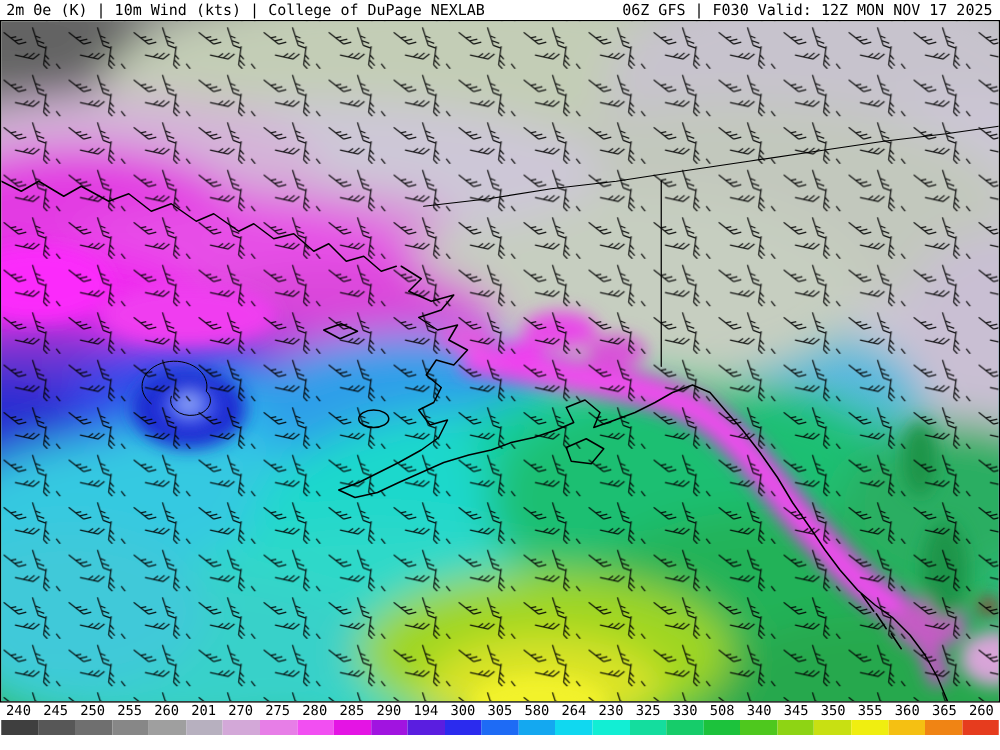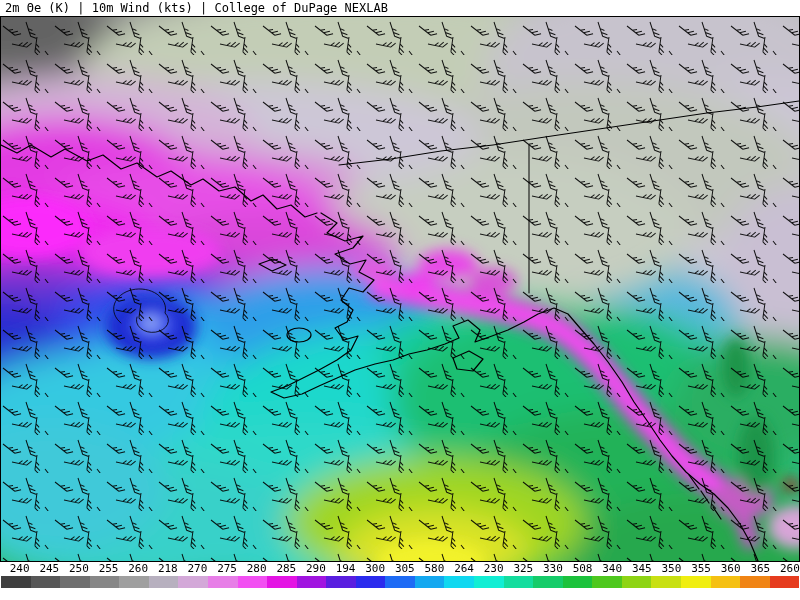--- a/index.html
+++ b/index.html
@@ -9,31 +9,32 @@
 
   .header { height:16px; display:flex; justify-content:space-between; align-items:center;
             padding:0 6px 0 5px; font-size:12px; white-space:nowrap; background:#fff; }
   .h-left, .h-right { letter-spacing:0; }
 
   .map { width:800px; height:546px; border:1px solid #000; background:#c0c4bc; overflow:hidden; }
   .map svg { display:block; }
 
   .colorbar { width:800px; }
   .cb-ticks { height:14px; display:flex; align-items:center; font-size:11px; }
-  .cb-tick  { flex:1; text-align:right; line-height:14px; }
+  .cb-tick  { flex:1; text-align:center; line-height:14px; }
   .cb-swatches { height:12px; display:flex; margin:0 1px 2px 1px; }
   .cb-swatch { flex:1; height:12px; }
 </style>
 </head>
 <body>
 
 <div class="frame">
 
   <div class="header">
     <span class="h-left">2m Θe (K) | 10m Wind (kts) | College of DuPage NEXLAB</span>
+    <span class="h-right">06Z GFS | F030 Valid: 12Z MON NOV 17 2025</span>
   </div>
 
   <div class="map">
     <svg width="798" height="544" viewBox="0 0 798 544" xmlns="http://www.w3.org/2000/svg">
       <defs>
         <linearGradient id="base" x1="0" y1="0" x2="0" y2="1">
           <stop offset="0" stop-color="#b2b8b0"></stop>
           <stop offset="0.3" stop-color="#c0c4bc"></stop>
           <stop offset="0.52" stop-color="#58b8dc"></stop>
           <stop offset="0.72" stop-color="#28ccb0"></stop>
@@ -134,21 +135,21 @@
     </svg>
   </div>
 
   <div class="colorbar">
     <div class="cb-ticks">
         <div class="cb-tick">240</div>
         <div class="cb-tick">245</div>
         <div class="cb-tick">250</div>
         <div class="cb-tick">255</div>
         <div class="cb-tick">260</div>
-        <div class="cb-tick">218</div>
+        <div class="cb-tick">201</div>
         <div class="cb-tick">270</div>
         <div class="cb-tick">275</div>
         <div class="cb-tick">280</div>
         <div class="cb-tick">285</div>
         <div class="cb-tick">290</div>
         <div class="cb-tick">194</div>
         <div class="cb-tick">300</div>
         <div class="cb-tick">305</div>
         <div class="cb-tick">580</div>
         <div class="cb-tick">264</div>

